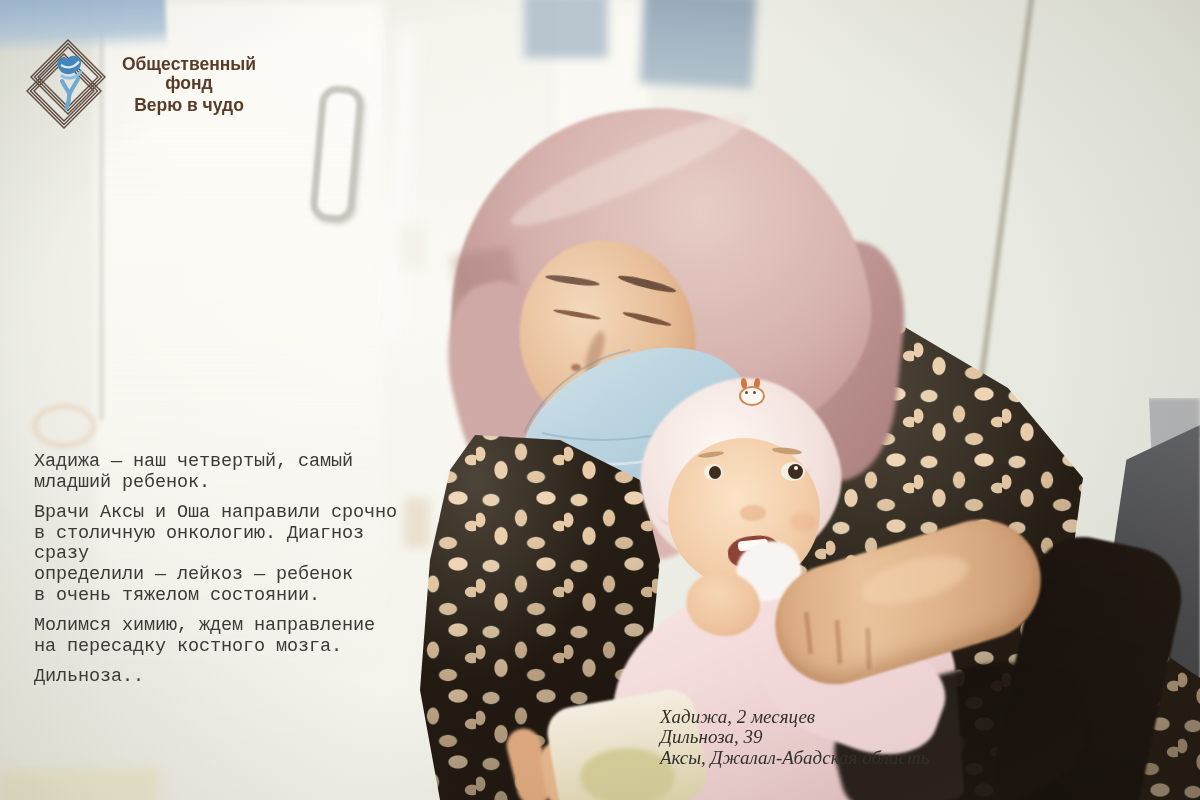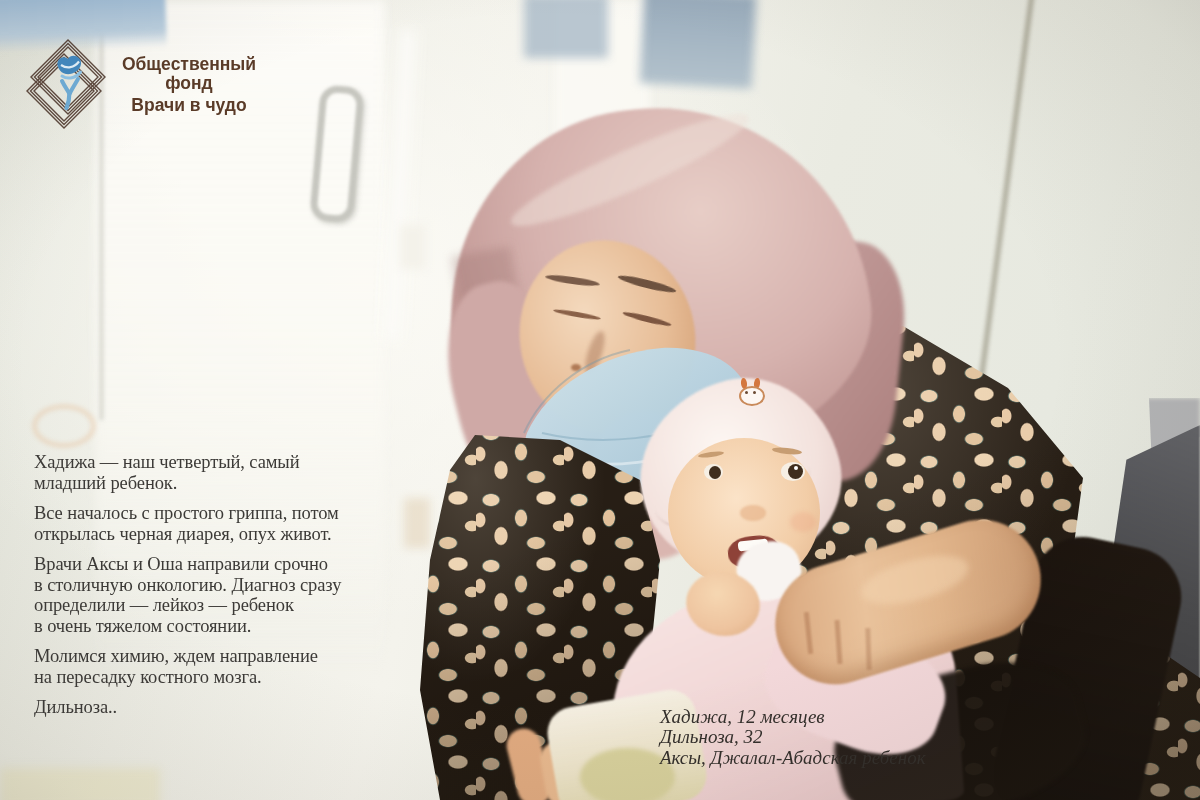--- a/index.html
+++ b/index.html
@@ -21,21 +21,21 @@
     radial-gradient(ellipse 15px 10px at 60px 55px,#dfc09a 55%,rgba(130,205,198,.3) 62%,transparent 68%),
     radial-gradient(ellipse 9px 12px at 4px 32px,#e6c7a4 55%,transparent 66%),
     radial-gradient(ellipse 12px 9px at 84px 38px,#e3c7a2 55%,transparent 64%);
     background-size:88px 66px;filter:blur(.6px);}
   .leo::after{content:"";position:absolute;inset:0;background:
     radial-gradient(ellipse at 30% 15%, rgba(255,242,222,.18), transparent 45%),
     linear-gradient(160deg, transparent 35%, rgba(10,5,0,.38) 92%);}
   
   .story{left:34px;top:452px;width:370px;color:#3c3a37;font-size:18.5px;
          line-height:20.7px;letter-spacing:-.1px;}
-  .story p{margin:0 0 9.5px 0;white-space:pre-line;}
+  .story p{margin:0 0 9.5px 0;white-space:pre-line;font-family:Liberation Mono, monospace;}
   .caption{left:660px;top:707px;width:330px;color:#332f2b;font-size:19px;
            line-height:20.4px;font-style:italic;}
   .caption div{white-space:pre-line;}
   .logo-text{left:103px;top:55px;width:172px;text-align:center;
              font-family:"Liberation Sans","DejaVu Sans",sans-serif;
              font-weight:bold;font-size:17.5px;line-height:19px;color:#5a3b28;}
   .logo-text .l2{margin-top:3px;}
 </style>
 </head>
 <body>
@@ -155,36 +155,34 @@
       <path d="M 37 39 C 32 31 40 24 46 29 C 49 23 60 26 59 34 C 58 41 50 45 44 44 C 40.5 43.4 38.5 41.5 37 39 Z" fill="#4286bb"></path>
       <path d="M 39 35 C 45 39 52 38 57 31.5" stroke="#eef6fb" stroke-width="2.2" fill="none" opacity=".9"></path>
       <path d="M 40 46 C 46 50 54 48 58.5 42" stroke="#8cc0e2" stroke-width="3" fill="none" stroke-linecap="round"></path>
       <path d="M 40 51 C 43 57 45.5 60 47 63" stroke="#6da9d2" stroke-width="4" fill="none" stroke-linecap="round"></path>
       <path d="M 56 49 C 52 56 49.5 60 48 63" stroke="#6da9d2" stroke-width="4" fill="none" stroke-linecap="round"></path>
       <path d="M 47.5 62 C 47.5 68 46.5 73 44.5 78" stroke="#6da9d2" stroke-width="4.2" fill="none" stroke-linecap="round"></path>
     </g>
   </svg>
   <div class="abs logo-text">
     <div class="l1">Общественный фонд</div>
-    <div class="l2">Врачи в чудо</div>
+    <div class="l2">Верю в чудо</div>
   </div>
 
   <div class="abs story">
     <p>Хадижа — наш четвертый, самый
 младший ребенок.</p>
-    <p>Все началось с простого гриппа, потом
-открылась черная диарея, опух живот.</p>
     <p>Врачи Аксы и Оша направили срочно
 в столичную онкологию. Диагноз сразу
 определили — лейкоз — ребенок
 в очень тяжелом состоянии.</p>
     <p>Молимся химию, ждем направление
 на пересадку костного мозга.</p>
     <p>Дильноза..</p>
   </div>
 
   <div class="abs caption">
-    <div>Хадижа, 12 месяцев</div>
-    <div>Дильноза, 32</div>
-    <div>Аксы, Джалал-Абадская ребенок</div>
+    <div>Хадижа, 2 месяцев</div>
+    <div>Дильноза, 39</div>
+    <div>Аксы, Джалал-Абадская область</div>
   </div>
 
 </div>
 
 </body></html>

